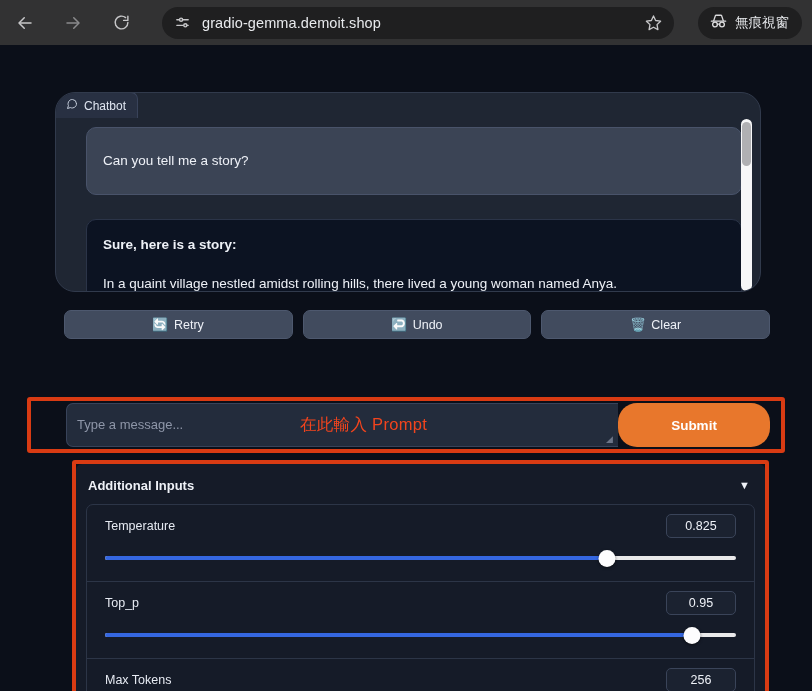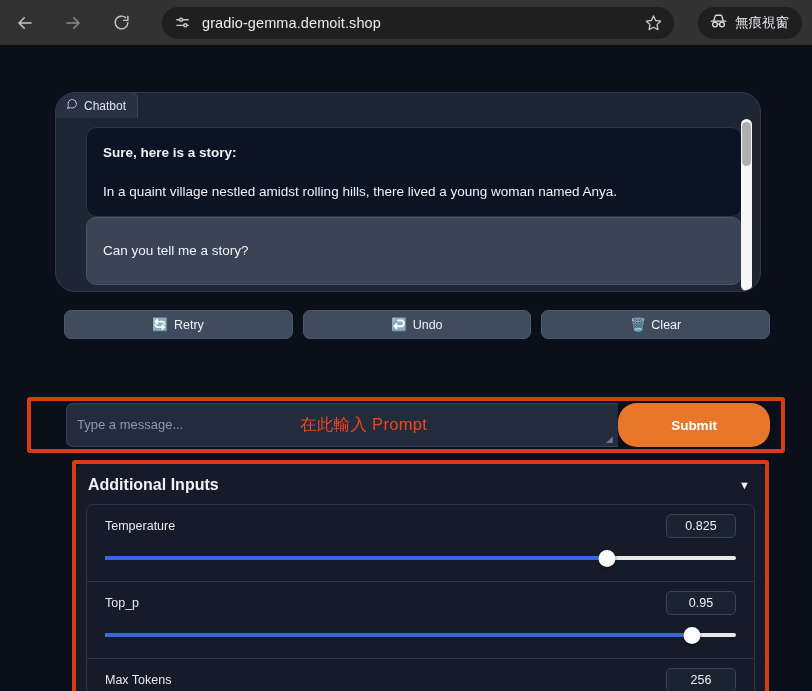--- a/index.html
+++ b/index.html
@@ -211,21 +211,21 @@
     width: 689px; height: 244px;
     background: #151b28;
     border-radius: 6px;
     padding: 10px 10px 10px 10px;
   }
   .params-head {
     display: flex; align-items: center; justify-content: space-between;
     padding: 0 5px 0 2px;
     height: 22px;
   }
-  .params-title { color: #eef1f7; font-size: 16px; font-weight: bold; }
+  .params-title { color: #eef1f7; font-size: 13px; font-weight: bold; }
   .caret { color: #eef1f7; font-size: 11px; }
 
   .params-body {
     margin-top: 8px;
     border: 1px solid #2c3547;
     border-radius: 7px;
     overflow: hidden;
   }
   .slider-row {
     position: relative;
@@ -338,26 +338,26 @@
     <div class="chatbot-tab">
       <span>
         <svg width="12" height="12" viewBox="0 0 24 24" fill="none" stroke="#c4ccda" stroke-width="2" stroke-linecap="round" stroke-linejoin="round">
           <path d="M21 11.5a8.38 8.38 0 0 1-.9 3.8 8.5 8.5 0 0 1-7.6 4.7 8.38 8.38 0 0 1-3.8-.9L3 21l1.9-5.7a8.38 8.38 0 0 1-.9-3.8 8.5 8.5 0 0 1 4.7-7.6 8.38 8.38 0 0 1 3.8-.9h.5a8.48 8.48 0 0 1 8 8z"></path>
         </svg>
       </span>
       <span>Chatbot</span>
     </div>
 
     <div class="chat-scroll">
+      <div class="bubble user">
+        <span>Can you tell me a story?</span>
+      </div>
       <div class="bubble bot">
         <p>Sure, here is a story:</p>
         <p>In a quaint village nestled amidst rolling hills, there lived a young woman named Anya.</p>
-      </div>
-      <div class="bubble user">
-        <span>Can you tell me a story?</span>
       </div>
     </div>
 
     <div class="chat-sb-track">
       <div class="chat-sb-thumb"></div>
     </div>
   </div>
 
   <div class="actions">
     <div class="action-btn">

